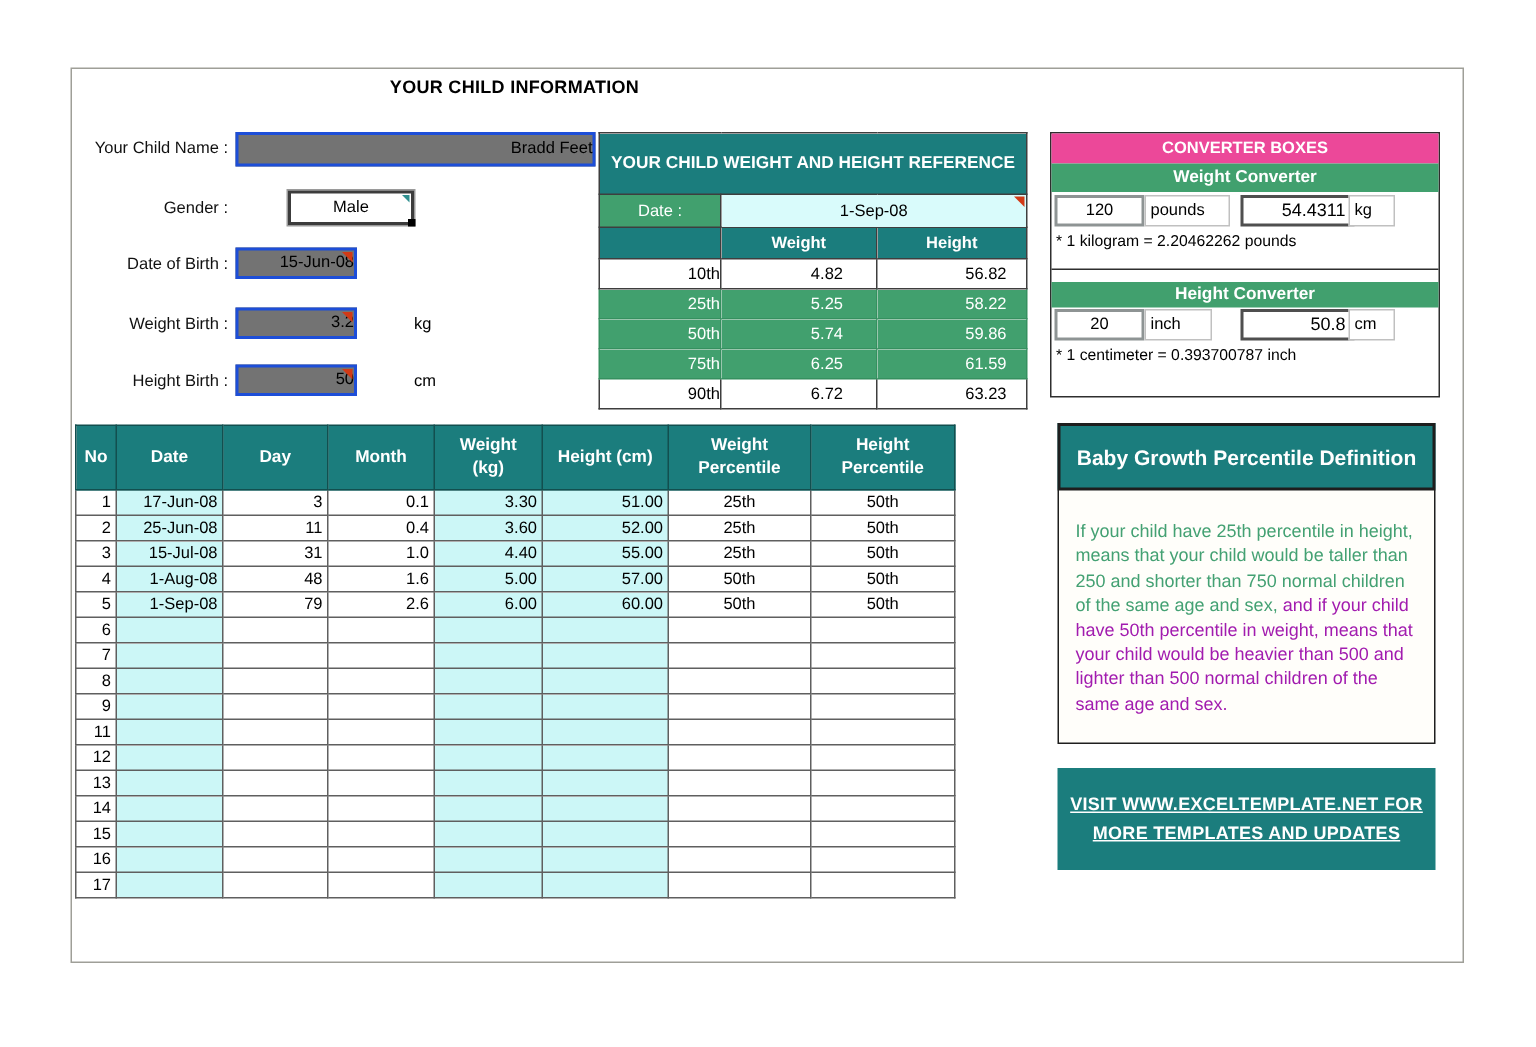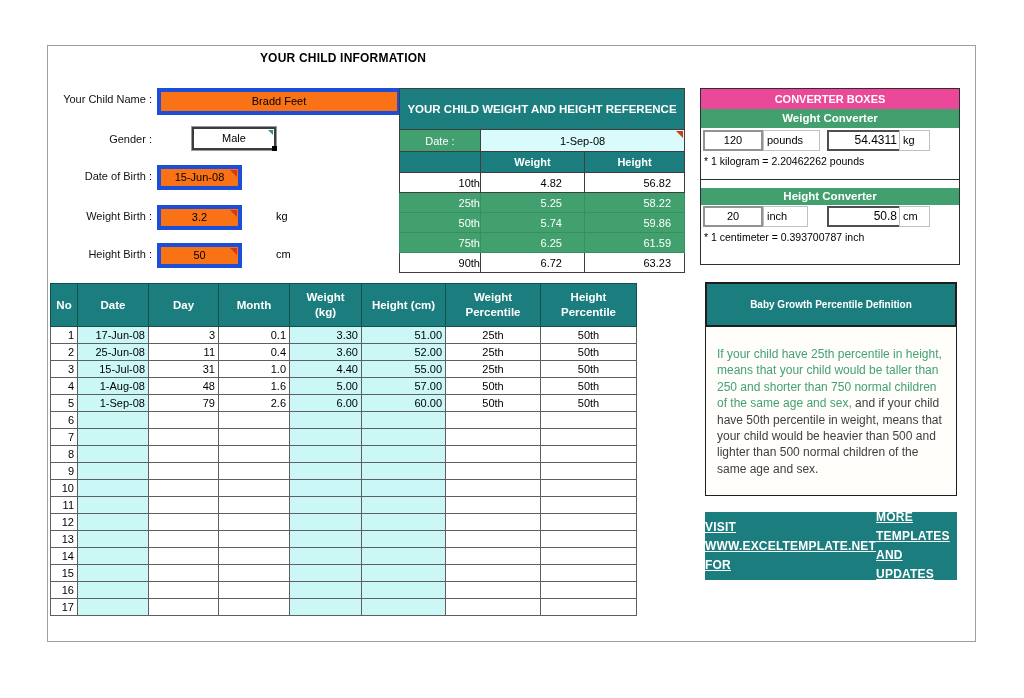--- a/index.html
+++ b/index.html
@@ -7,21 +7,21 @@
          font-family:"Liberation Sans","DejaVu Sans",sans-serif; font-size:11px; color:#000; }
   .abs { position:absolute; }
 
   
   .sheet { left:47px; top:45px; width:927px; height:595px; border:1px solid #9f9f98; background:#fff; }
 
   .page-title { left:203px; top:51px; width:280px; text-align:center; font-weight:bold; font-size:12px; letter-spacing:.2px; }
 
   
   .flabel { width:122px; text-align:right; font-size:11px; color:#111; }
-  .ibox  { background:#f97316; border:4px solid #1d4ed8; text-align:center; line-height:19px; font-size:11px; }
+  .ibox  { background:#737373; border:2px solid #1d4ed8; text-align:right; line-height:19px; font-size:11px; }
   .tri-red { position:absolute; top:1px; right:1px; width:0; height:0;
              border-top:7px solid #d23a16; border-left:7px solid transparent; }
   .tri-teal { position:absolute; top:1px; right:1px; width:0; height:0;
               border-top:5px solid #2f8f8f; border-left:5px solid transparent; }
   .gender-wrap { border:2px solid #3c3c3c; box-shadow:0 0 0 1px #9a9a9a; background:#fff;margin-left:36px; }
   .fill-handle { position:absolute; right:-3px; bottom:-3px; width:5px; height:5px; background:#000; }
   .unit-txt { font-size:11px; }
 
   
   .ref { left:399px; top:88px; width:285px; border-collapse:collapse; table-layout:fixed; }
@@ -57,27 +57,27 @@
   .gtable td { border:1px solid #5f5f5f; height:16px; font-size:11px; padding:0 3px; overflow:hidden;
                background:#fff; line-height:16px; }
   .gtable tbody tr { height:17px; }
   .gtable td.c0 { text-align:right; }
   .gtable td.c1, .gtable td.c4, .gtable td.c5 { background:#ccf7f7; text-align:right; }
   .gtable td.c2, .gtable td.c3 { text-align:right; }
   .gtable td.c6, .gtable td.c7 { text-align:center; }
 
   
   .defhdr { left:705px; top:282px; width:252px; height:45px; background:#1b7d7d; border:2px solid #1e1e1e;
-            color:#fff; font-weight:bold; font-size:10px; display:flex; align-items:center; justify-content:center;
+            color:#fff; font-weight:bold; font-size:14px; display:flex; align-items:center; justify-content:center;
             box-sizing:border-box; }
   .defbody { left:705px; top:326px; width:252px; height:170px; background:#fffefa; border:1px solid #1e1e1e;
              box-sizing:border-box; padding:19px 9px 0 11px; font-size:12px; line-height:16.4px; }
   .txt-green { color:#44a173; }
-  .txt-orange { color:#404040; }
-  .linkbox { left:705px; top:512px; width:252px; height:68px; background:#1b7d7d; display:flex; 
+  .txt-orange { color:#a21caf; }
+  .linkbox { left:705px; top:512px; width:252px; height:68px; background:#1b7d7d; display:flex; flex-direction:column;
              align-items:center; justify-content:center; }
   .linkbox span { color:#fff; font-weight:bold; font-size:12px; text-decoration:underline; line-height:19px;
                   letter-spacing:.2px; cursor:pointer; }
 </style>
 </head>
 <body>
 
 <div class="abs sheet"></div>
 
 <div class="abs page-title">YOUR CHILD INFORMATION</div>
@@ -295,30 +295,20 @@
         <td class="c0">9</td>
         <td class="c1"></td>
         <td class="c2"></td>
         <td class="c3"></td>
         <td class="c4"></td>
         <td class="c5"></td>
         <td class="c6"></td>
         <td class="c7"></td>
       </tr>
       <tr>
-        <td class="c0">10</td>
-        <td class="c1"></td>
-        <td class="c2"></td>
-        <td class="c3"></td>
-        <td class="c4"></td>
-        <td class="c5"></td>
-        <td class="c6"></td>
-        <td class="c7"></td>
-      </tr>
-      <tr>
         <td class="c0">11</td>
         <td class="c1"></td>
         <td class="c2"></td>
         <td class="c3"></td>
         <td class="c4"></td>
         <td class="c5"></td>
         <td class="c6"></td>
         <td class="c7"></td>
       </tr>
       <tr>

